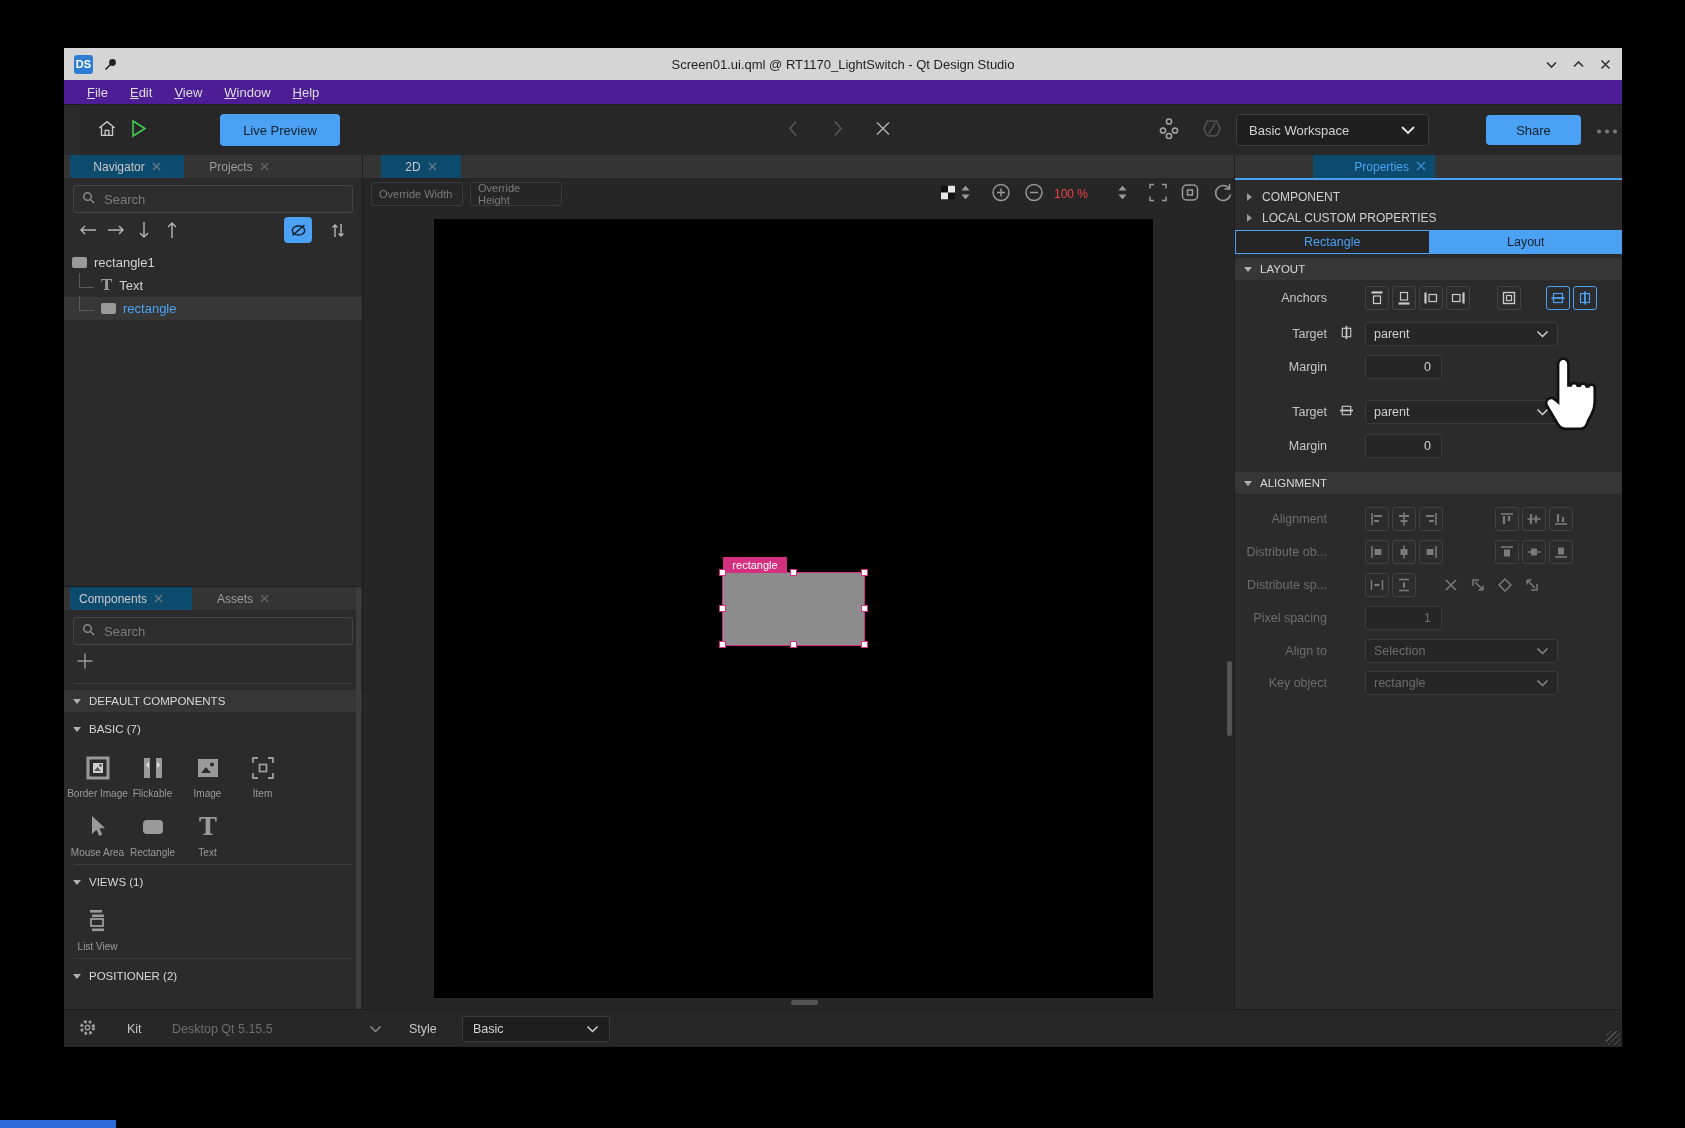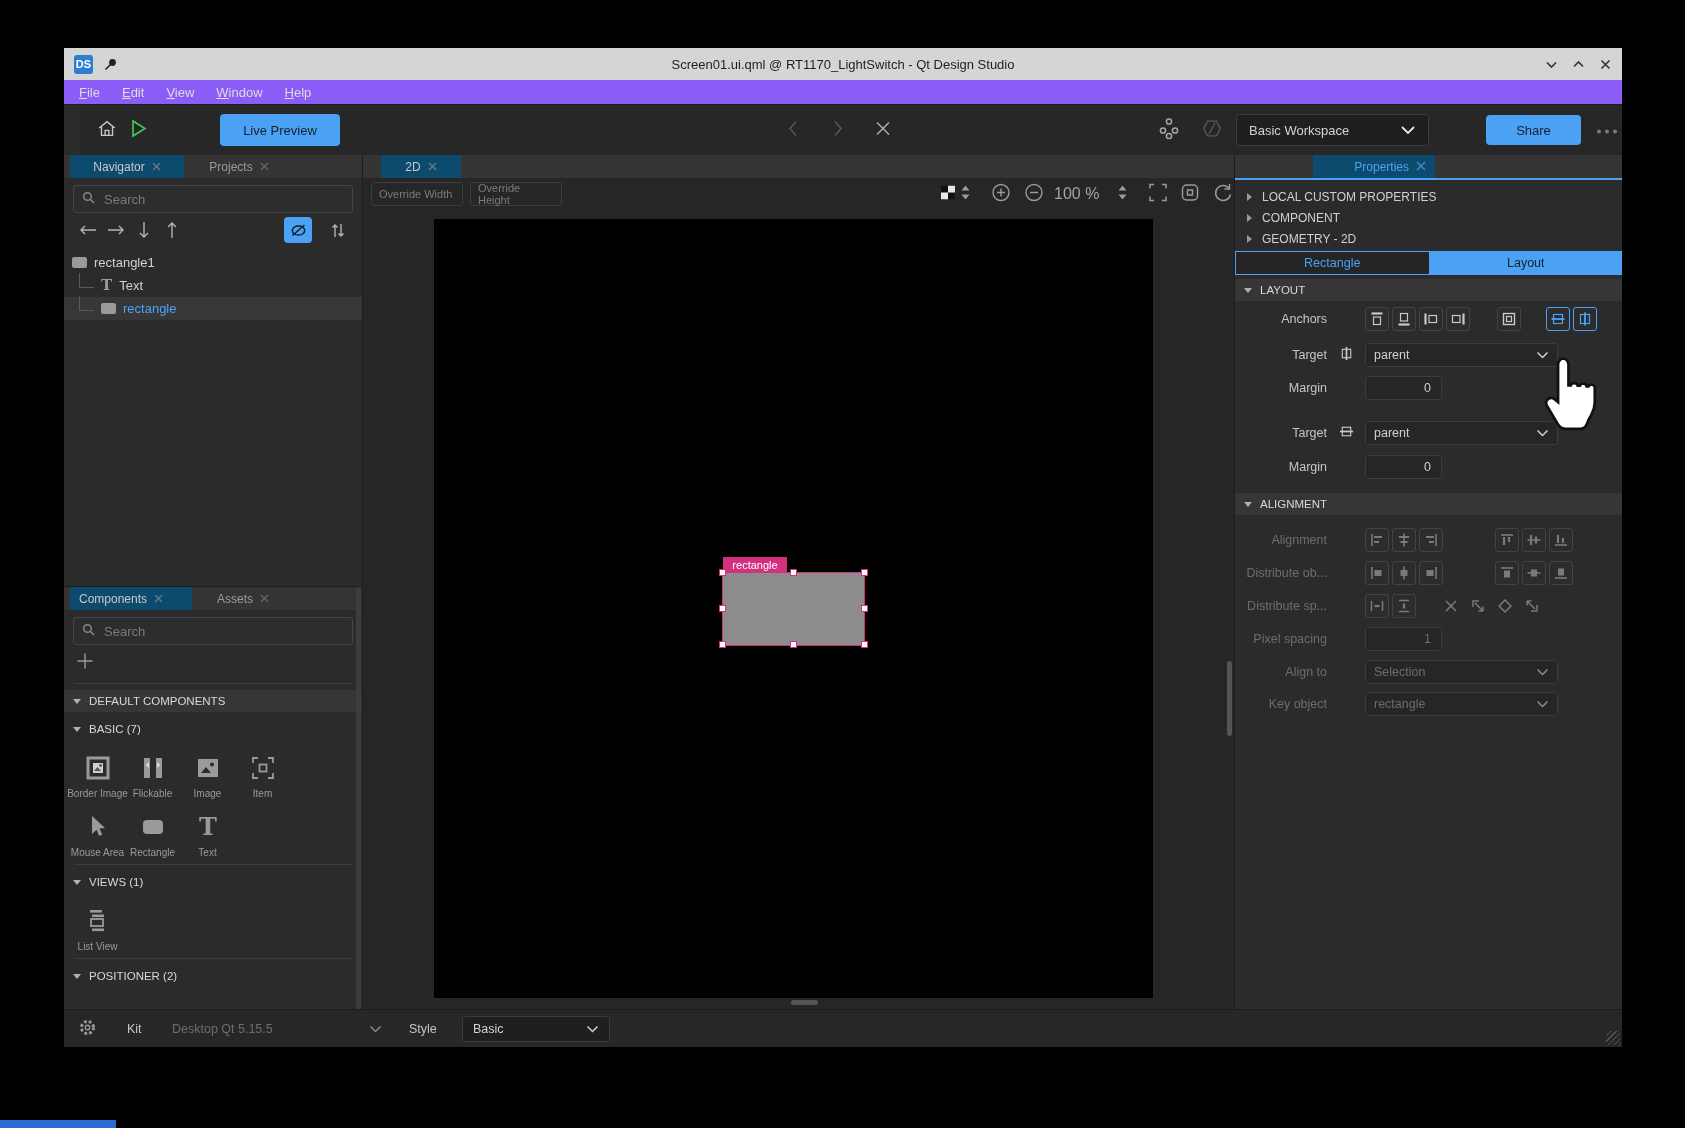--- a/index.html
+++ b/index.html
@@ -9,22 +9,22 @@
   
   .titlebar{position:absolute;left:0;top:0;right:0;height:32px;background:#d5d5d5;color:#222;
             display:flex;align-items:center;padding:0 10px;box-sizing:border-box;}
   .ds-logo{width:19px;height:19px;background:#2d7dd2;color:#fff;font-weight:bold;font-size:11px;
            display:flex;align-items:center;justify-content:center;border-radius:3px;}
   .pin{margin-left:10px;display:flex;}
   .tb-title{position:absolute;left:0;right:0;text-align:center;font-size:13px;color:#1f1f1f;pointer-events:none;}
   .win-controls{margin-left:auto;display:flex;gap:14px;z-index:2;}
   .win-controls svg{display:block;}
   
-  .menubar{position:absolute;left:0;top:32px;right:0;height:25px;background:#8b5cf6;border-bottom:1px solid #1d1d1d;
-           display:flex;align-items:center;padding-left:4px;box-sizing:border-box;}
+  .menubar{position:absolute;left:0;top:32px;right:0;height:25px;background:#4c1d95;border-bottom:1px solid #1d1d1d;
+           display:flex;align-items:center;padding-left:12px;box-sizing:border-box;}
   .menu-item{padding:0 11px;height:25px;display:flex;align-items:center;color:#dedede;font-size:13px;}
   .menu-item span{display:inline-block;}
   .menu-item span::first-letter{text-decoration:underline;}
   
   .maintoolbar{position:absolute;left:16px;top:57px;right:0;height:50px;background:#272727;border-bottom:1px solid #1d1d1d;}
   .maintoolbar .abs{position:absolute;top:50%;transform:translateY(-50%);}
   .btn-blue{background:#4ba2f5;color:#14202c;border-radius:4px;display:flex;align-items:center;justify-content:center;
             font-size:13px;font-weight:400;}
   .dd{background:#1f1f1f;border:1px solid #3c3c3c;border-radius:3px;display:flex;align-items:center;
       box-sizing:border-box;color:#d2d2d2;}
@@ -453,21 +453,21 @@
               <circle cx="10" cy="10" r="8"></circle>
               <path d="M10 6 V14 M6 10 H14"></path>
             </svg>
         </span>
         <span class="abs" style="left:661px">
           <svg width="20" height="20" viewBox="0 0 20 20" fill="none" stroke="#9a9a9a" stroke-width="1.4">
               <circle cx="10" cy="10" r="8"></circle>
               <path d="M6 10 H14"></path>
             </svg>
         </span>
-        <span class="abs" style="left:691px;color:#a3a3a3;font-size:16px">100 %</span>
+        <span class="abs" style="left:691px;color:#ef4444;font-size:12px">100 %</span>
         <span class="abs" style="left:755px">
           <svg width="9" height="14" viewBox="0 0 9 14" fill="#9a9a9a">
               <path d="M4.5 0 L8.5 5 H0.5 Z"></path>
               <path d="M4.5 14 L0.5 9 H8.5 Z"></path>
             </svg>
         </span>
         <span class="abs" style="left:785px">
           <svg width="20" height="20" viewBox="0 0 20 20" fill="none" stroke="#9a9a9a" stroke-width="1.5">
               <path d="M2 6 V2 H6"></path>
               <path d="M14 2 H18 V6"></path>
@@ -510,29 +510,25 @@
         <div class="tab active props" style="margin-left:78px;min-width:104px;justify-content:flex-end">
           <span>Properties</span>
           <span><svg width="10" height="10" viewBox="0 0 10 10" fill="none" stroke="#4ba2f5" stroke-width="1.4">
                 <path d="M1 1 L9 9 M9 1 L1 9"></path>
               </svg></span>
         </div>
       </div>
       <div style="padding-top:6px">
         <div class="psection">
             <span class="tri-right"></span>
-            <span>LOCAL CUSTOM PROPERTIES</span>
+            <span>COMPONENT</span>
           </div>
         <div class="psection">
             <span class="tri-right"></span>
-            <span>COMPONENT</span>
-          </div>
-        <div class="psection">
-            <span class="tri-right"></span>
-            <span>GEOMETRY - 2D</span>
+            <span>LOCAL CUSTOM PROPERTIES</span>
           </div>
       </div>
       <div class="subtabs">
         <div class="subtab rect">Rectangle</div>
         <div class="subtab layout">Layout</div>
       </div>
       <div class="ghead strip" style="margin-top:4px">
         <span class="tri-down"></span>
         <span>LAYOUT</span>
       </div>

